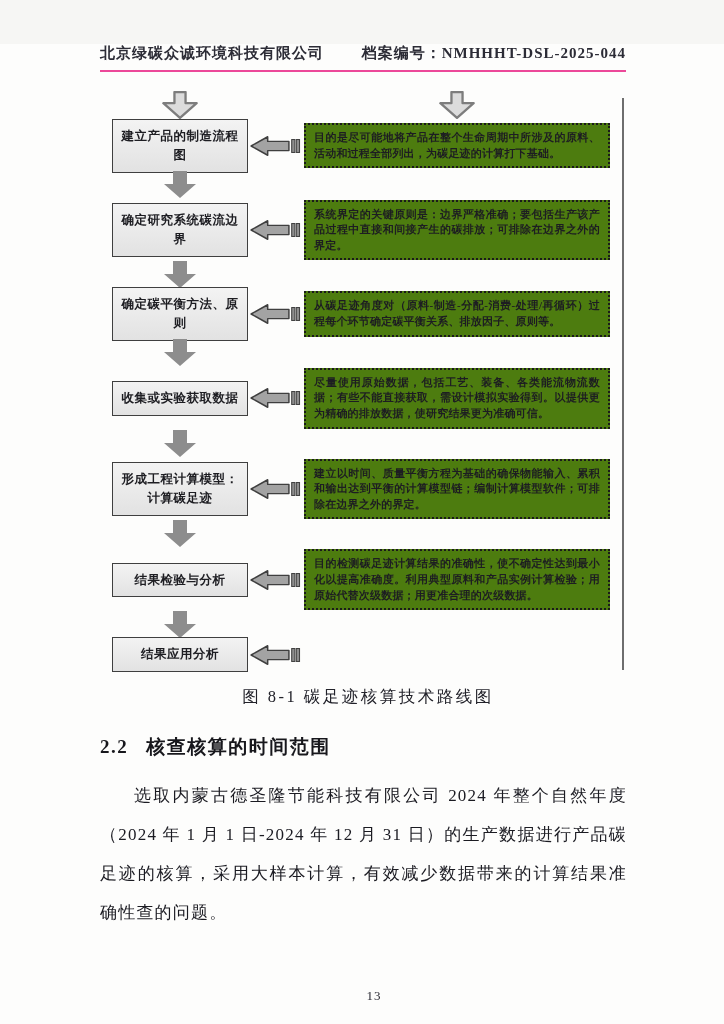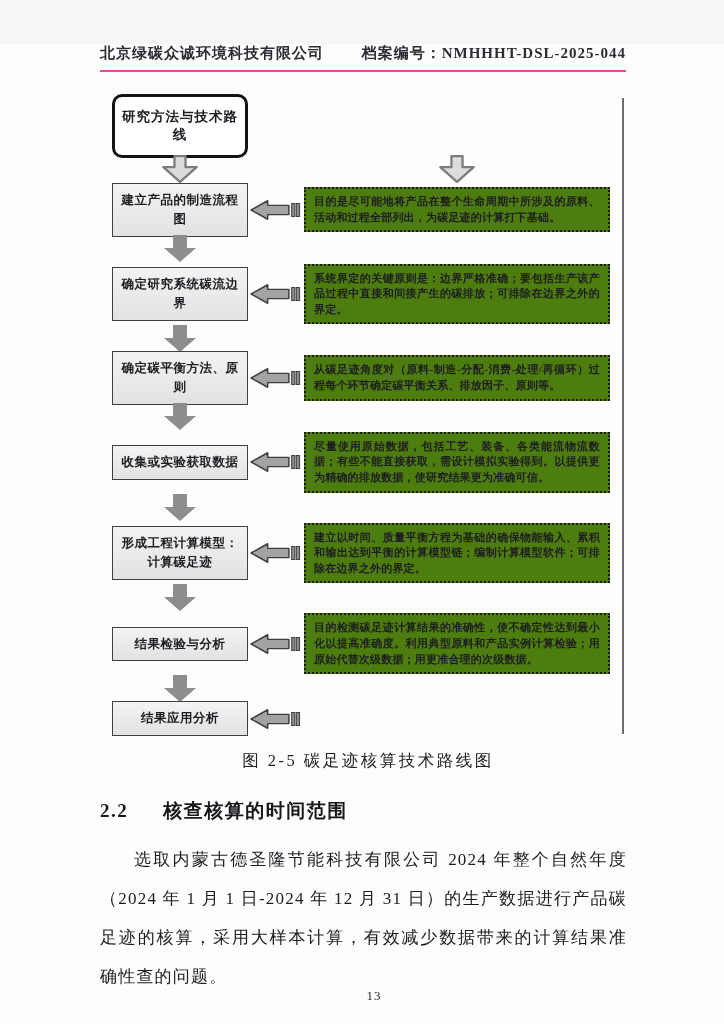--- a/index.html
+++ b/index.html
@@ -56,21 +56,21 @@
   .down-cell{grid-column:1;display:flex;justify-content:center;height:24px;align-items:center;}
   .down-cell svg{display:block;}
   
   .caption{
     margin-top:14px;text-align:center;
     font-size:16.5px;letter-spacing:2.5px;color:#22222a;
   }
   .section-heading{
     margin:26px 100px 0 100px;
     font-size:19px;font-weight:bold;letter-spacing:1.5px;
-    display:flex;gap:35px;align-items:baseline;color:#17171c;
+    display:flex;gap:18px;align-items:baseline;color:#17171c;
   }
   .body-paragraph{
     margin:16px 97px 0 100px;
     font-size:17px;line-height:2.3;text-align:justify;
     text-indent:2em;letter-spacing:1.2px;color:#1b1b22;
   }
   .page-number{
     position:absolute;bottom:64px;left:12px;width:100%;
     text-align:center;font-size:13px;color:#2a2a33;letter-spacing:1px;
   }
@@ -82,21 +82,20 @@
 
   <div class="doc-header">
     <span class="company">北京绿碳众诚环境科技有限公司</span>
     <span class="archive"><span>档案编号：</span><span>NMHHHT-DSL-2025-044</span></span>
   </div>
 
   <div class="figure">
     <div class="flowchart">
       <div class="vline"></div>
 
-      <div class="hdr-box hdr-left">研究方法与技术路线</div>
 
       <div class="arrow-cell a3d-left">
         <svg width="50" height="28" viewBox="0 0 54 30">
             <polygon points="21,1 33,1 33,13 45,13 27,29 9,13 21,13" fill="#dcdcdc" stroke="#7d7d7d" stroke-width="2.5" stroke-linejoin="round"></polygon>
           </svg>
       </div>
       <div class="arrow-cell a3d-right">
         <svg width="50" height="28" viewBox="0 0 54 30">
             <polygon points="21,1 33,1 33,13 45,13 27,29 9,13 21,13" fill="#dcdcdc" stroke="#7d7d7d" stroke-width="2.5" stroke-linejoin="round"></polygon>
           </svg>
@@ -213,21 +212,21 @@
       <div class="proc-box">结果应用分析</div>
       <div class="conn-cell">
         <svg width="54" height="24" viewBox="0 0 56 26">
             <polygon points="1,13 19,3 19,8 42,8 42,18 19,18 19,23" fill="#a3a3a3" stroke="#3f3f3f" stroke-width="1.6" stroke-linejoin="round"></polygon>
             <rect x="45" y="6" width="3.5" height="14" fill="#8d8d8d" stroke="#3f3f3f" stroke-width="1.1"></rect>
             <rect x="50" y="6" width="3.5" height="14" fill="#8d8d8d" stroke="#3f3f3f" stroke-width="1.1"></rect>
           </svg>
       </div>
     </div>
 
-    <div class="caption">图 2-5 碳足迹核算技术路线图</div>
+    <div class="caption">图 8-1 碳足迹核算技术路线图</div>
   </div>
 
   <div class="section-heading">
     <span>2.2</span>
     <span>核查核算的时间范围</span>
   </div>
 
   <p class="body-paragraph">选取内蒙古德圣隆节能科技有限公司 2024 年整个自然年度（2024 年 1 月 1 日-2024 年 12 月 31 日）的生产数据进行产品碳足迹的核算，采用大样本计算，有效减少数据带来的计算结果准确性查的问题。</p>
 
   <div class="page-number">13</div>

